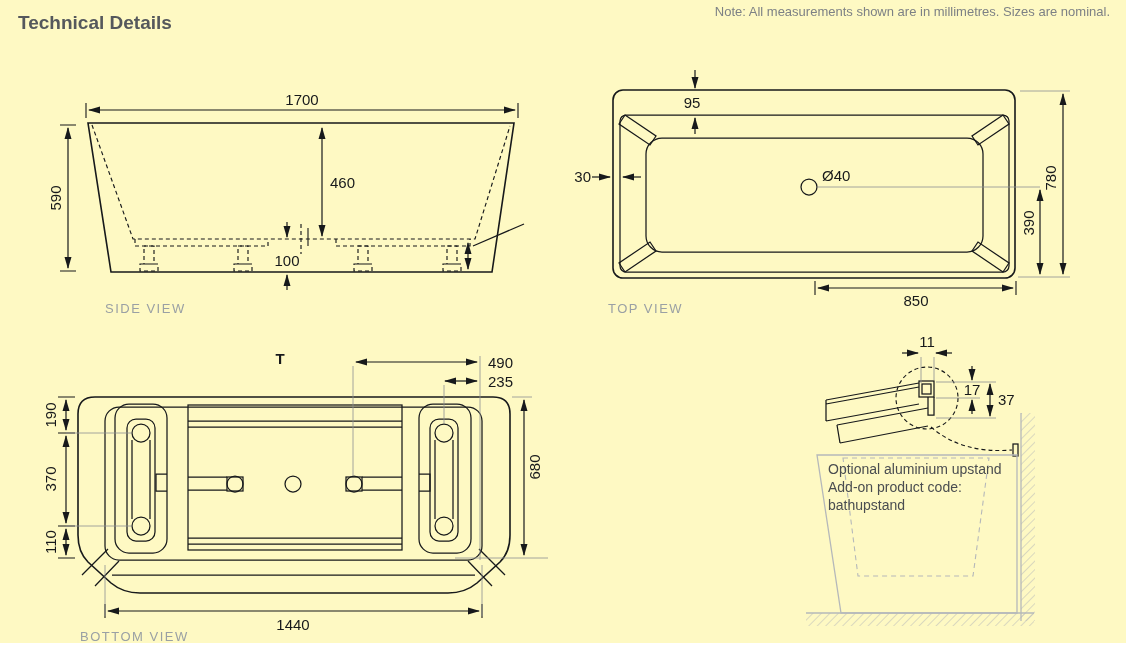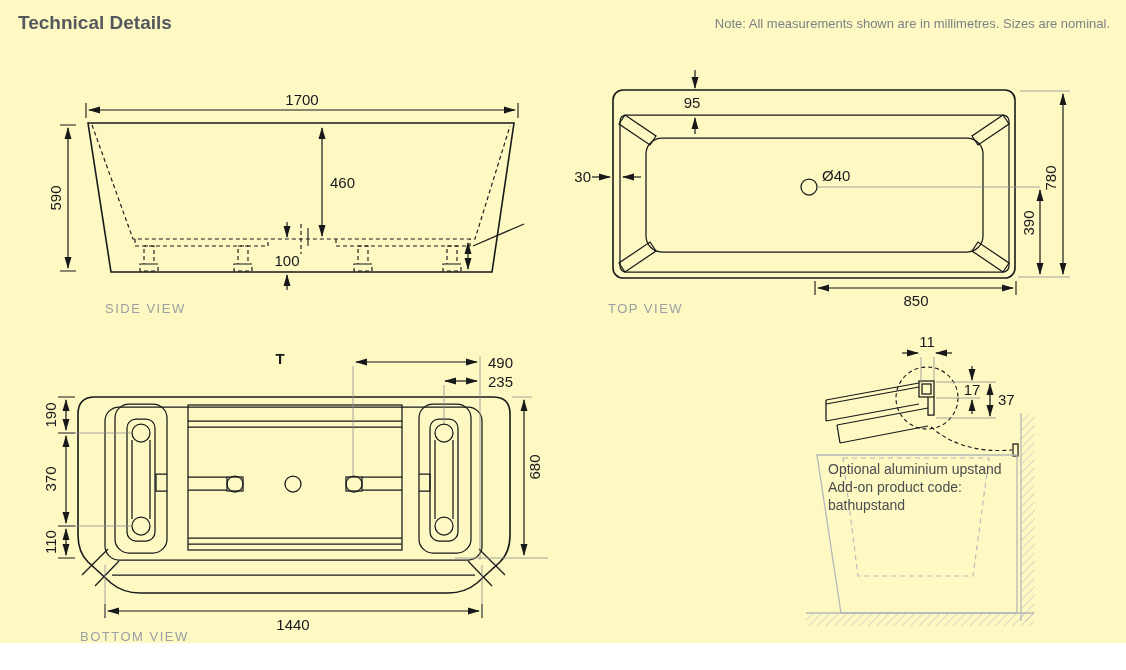--- a/index.html
+++ b/index.html
@@ -1,19 +1,19 @@
 <!DOCTYPE html>
 <html><head>
 <meta charset="utf-8">
 <style>
   html,body{margin:0;padding:0;background:#ffffff;}
   .page{position:relative;width:1126px;height:643px;background:#fef9c3;overflow:hidden;
         font-family:"Liberation Sans",sans-serif;}
   .title{position:absolute;left:18px;top:12px;font-size:19px;font-weight:bold;color:#55585c;}
-  .note{position:absolute;right:16px;top:16px;font-size:13px;color:#7d8185;}
+  .note{position:absolute;right:16px;top:4px;font-size:13px;color:#7d8185;}
   svg{position:absolute;left:0;top:0;}
   svg text{font-family:"Liberation Sans",sans-serif;font-size:15px;fill:#17191b;}
   text.viewlabel{fill:#9aa0a4;font-size:13px;letter-spacing:1.5px;}
   text.small{font-size:14px;fill:#4a4d50;}
   .ln2{stroke:#17191b;stroke-width:1.6;fill:none;}
   .ln{stroke:#17191b;stroke-width:1.25;fill:none;}
   .dash{stroke:#17191b;stroke-width:1.15;fill:none;stroke-dasharray:4 3;}
   .dim{stroke:#17191b;stroke-width:1.2;fill:none;}
   .tick{stroke:#17191b;stroke-width:1.1;fill:none;}
   .thin{stroke:#8d9093;stroke-width:0.8;fill:none;}

